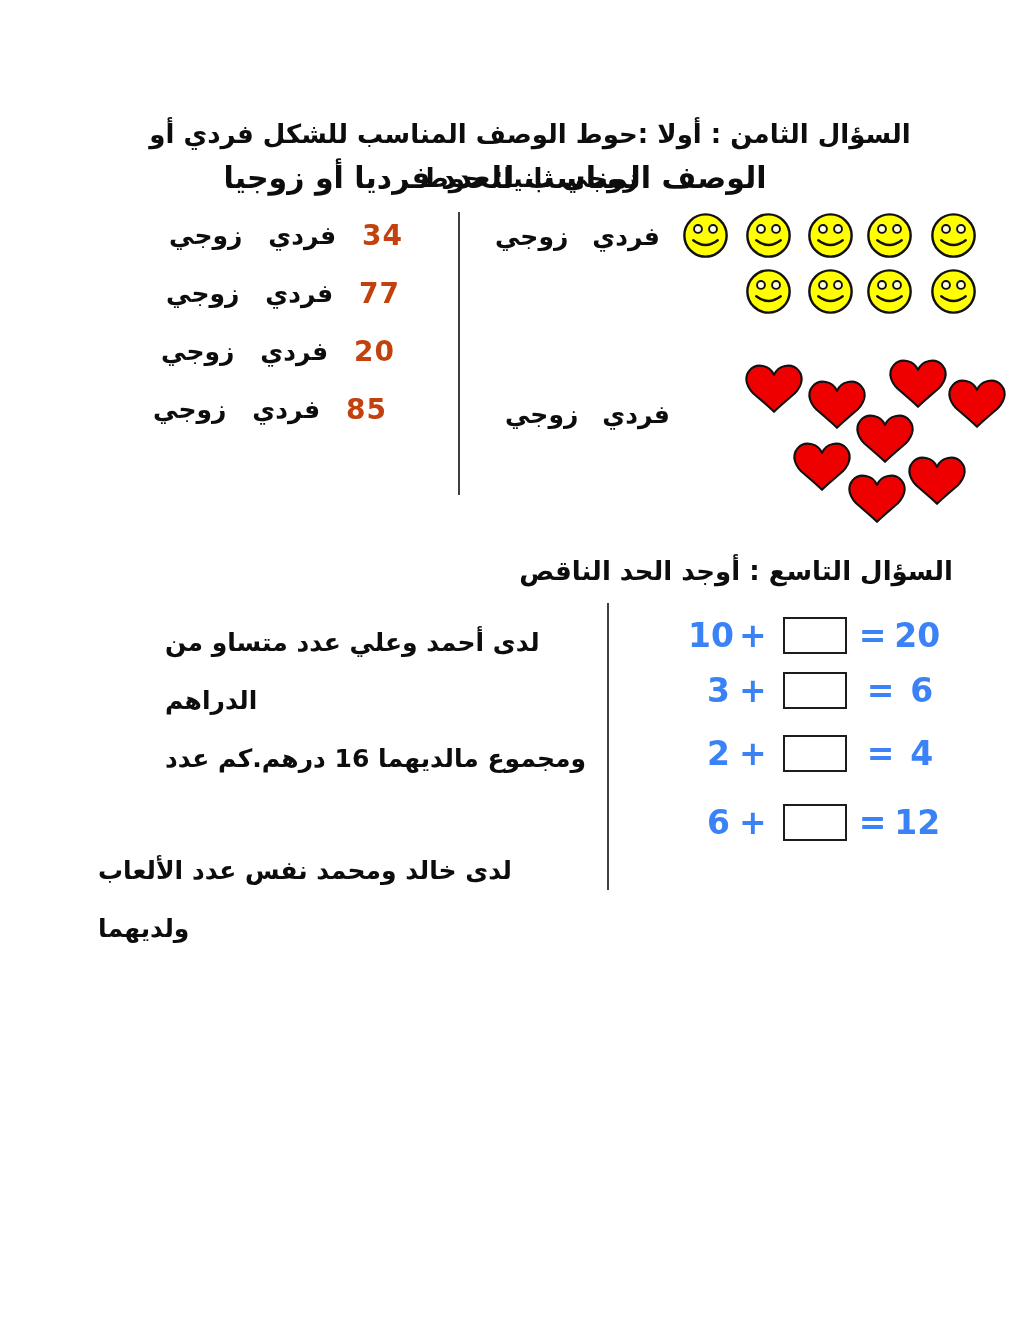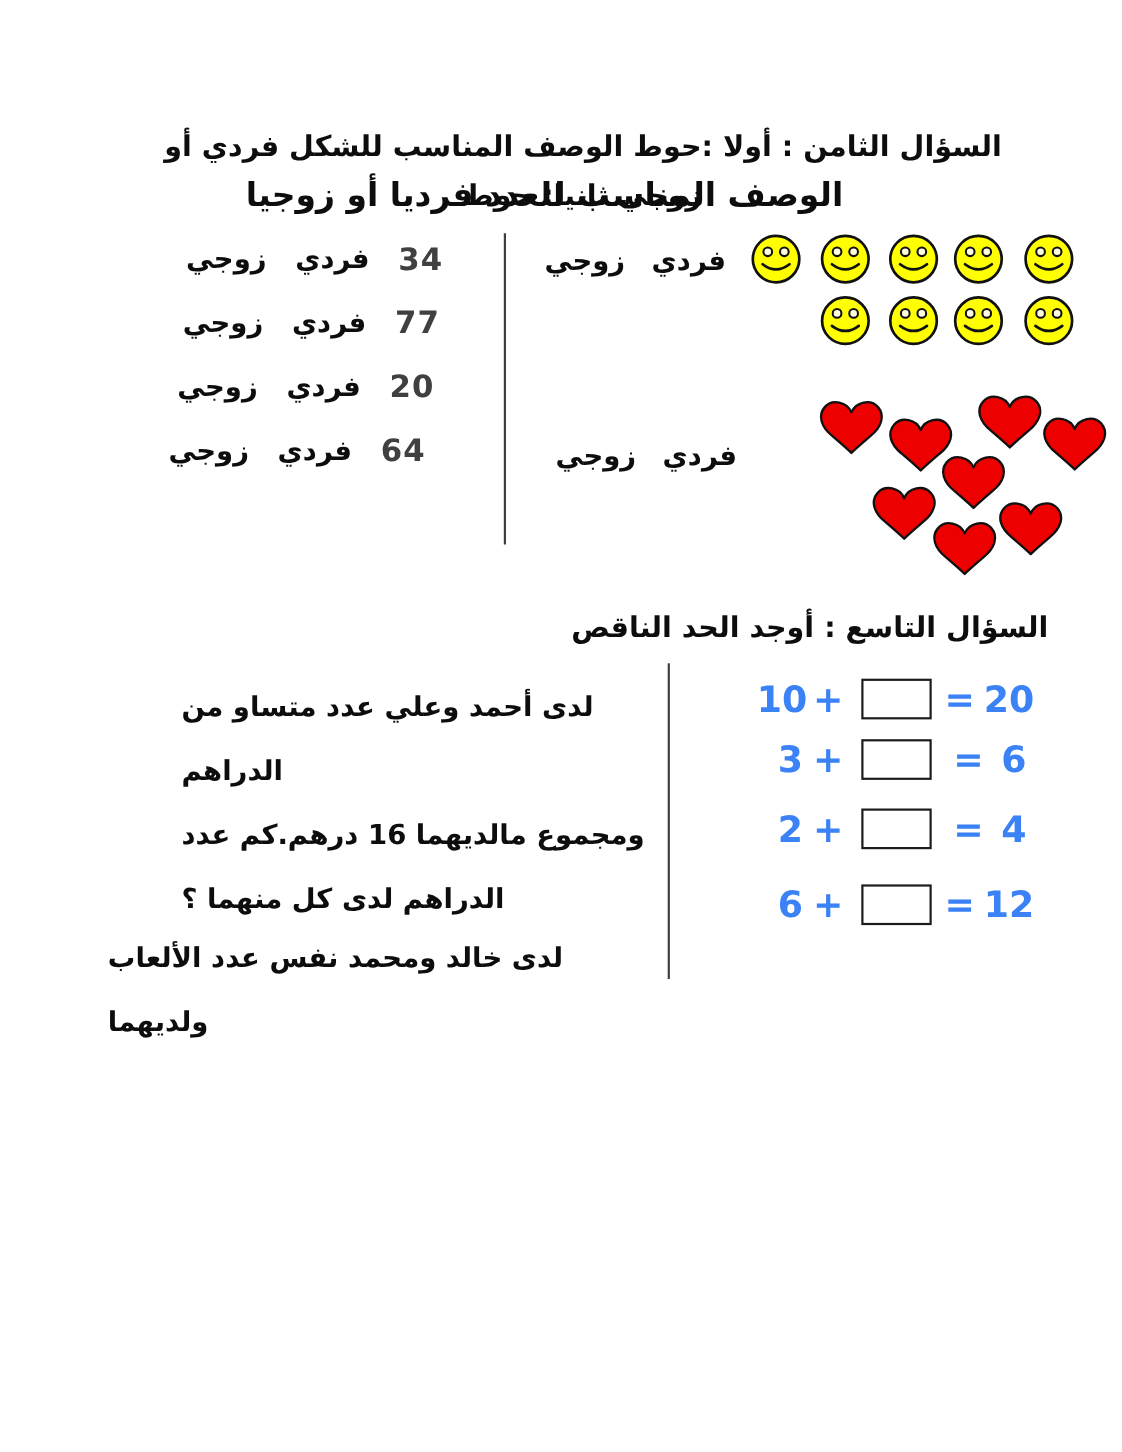--- a/index.html
+++ b/index.html
@@ -10,21 +10,21 @@
     position:relative;
     overflow:hidden;
   }
   .abs{position:absolute;}
   .ar{direction:rtl;unicode-bidi:isolate;font-weight:bold;color:#0d0d0d;}
   
   .q8-title{left:140px;top:112px;width:780px;text-align:center;font-size:26px;line-height:44px;}
   .q8-title-l2{left:140px;top:156px;width:710px;text-align:center;font-size:30px;line-height:44px;}
   
   .num-row{display:flex;direction:rtl;align-items:center;gap:26px;font-size:25px;height:40px;}
-  .num-val{color:#404040;font-size:28px;letter-spacing:1px;}
+  .num-val{color:#c2410c;font-size:28px;letter-spacing:1px;}
   .choice{cursor:default;}
   
   .vline{width:2px;background:#3f3f3f;}
   
   .shape-label{display:flex;direction:rtl;align-items:center;gap:24px;font-size:25px;height:36px;}
   
   .q9-title{right:67px;top:556px;font-size:26px;}
   .eq-row{display:flex;align-items:center;height:40px;left:688px;font-weight:bold;font-size:33px;color:#3b82f6;}
   .eq-addend{width:42px;text-align:right;}
   .eq-plus{margin-left:9px;}
@@ -52,21 +52,21 @@
   <span class="num-val">77</span>
   <span class="choice">فردي</span>
   <span class="choice">زوجي</span>
 </div>
 <div class="abs ar num-row" style="right:625px;top:331px;">
   <span class="num-val">20</span>
   <span class="choice">فردي</span>
   <span class="choice">زوجي</span>
 </div>
 <div class="abs ar num-row" style="right:633px;top:389px;">
-  <span class="num-val">64</span>
+  <span class="num-val">85</span>
   <span class="choice">فردي</span>
   <span class="choice">زوجي</span>
 </div>
 
 <div class="abs vline" style="left:458px;top:212px;height:283px;"></div>
 
 <div class="abs ar shape-label" style="right:360px;top:218px;">
   <span class="choice">فردي</span>
   <span class="choice">زوجي</span>
 </div>
@@ -187,18 +187,17 @@
   <span class="eq-addend">6</span>
   <span class="eq-plus">+</span>
   <span class="eq-box"></span>
   <span class="eq-equals">=</span>
   <span class="eq-result">12</span>
 </div>
 
 <div class="abs ar wp wp-a">
   <div>لدى أحمد وعلي عدد متساو من الدراهم</div>
   <div>ومجموع مالديهما 16 درهم.كم عدد</div>
-  <div>الدراهم لدى كل منهما ؟</div>
 </div>
 
 <div class="abs ar wp wp-b">
   <div>لدى خالد ومحمد نفس عدد الألعاب ولديهما</div>
 </div>
 
 </body></html>

